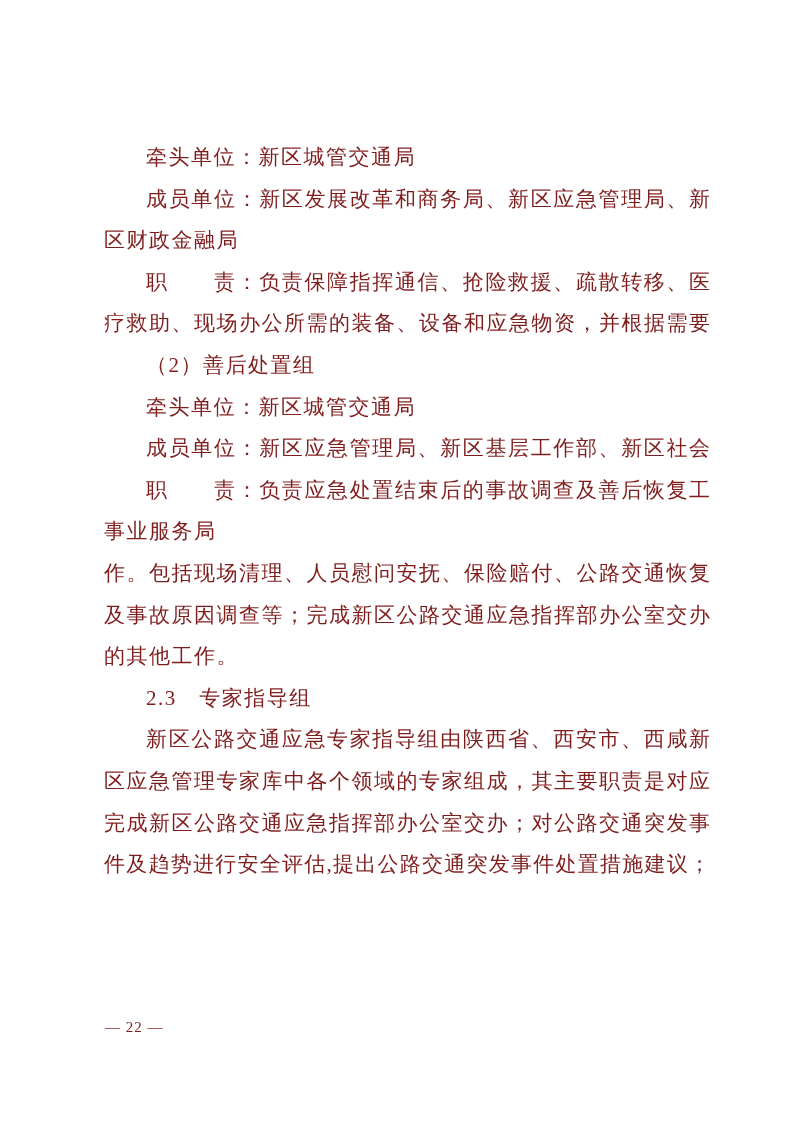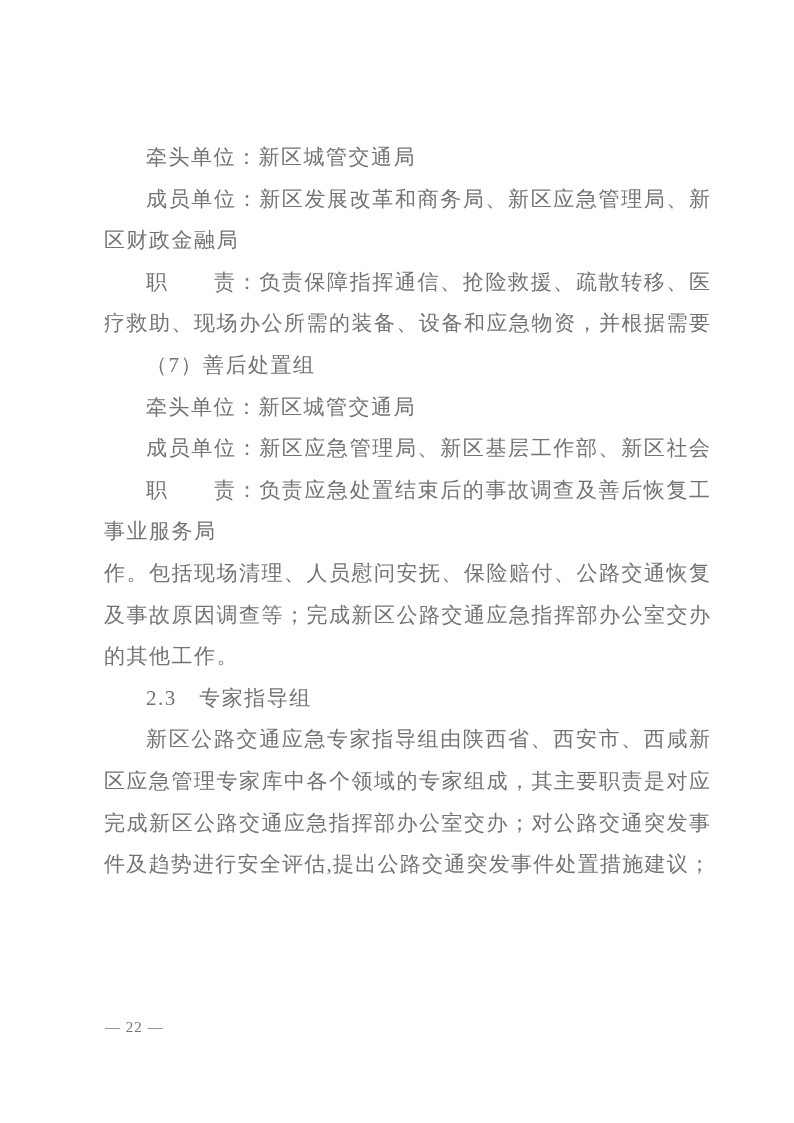--- a/index.html
+++ b/index.html
@@ -7,21 +7,21 @@
     padding: 0;
     background: #ffffff;
   }
   .page {
     position: relative;
     width: 794px;
     height: 1123px;
     background: #ffffff;
     overflow: hidden;
     font-family: "Liberation Serif", serif;
-    color: #737373;
+    color: #7f1d1d;
   }
   .doc-body {
     position: absolute;
     left: 104px;
     top: 137px;
     width: 606px;
   }
   .line {
     height: 41.6px;
     line-height: 41.6px;
@@ -51,21 +51,21 @@
 </head>
 <body>
 
 <div class="page">
   <div class="doc-body">
     <div class="line indent">牵头单位：新区城管交通局</div>
     <div class="line indent fill">成员单位：新区发展改革和商务局、新区应急管理局、新</div>
     <div class="line">区财政金融局</div>
     <div class="line indent fill">职　　责：负责保障指挥通信、抢险救援、疏散转移、医</div>
     <div class="line fill">疗救助、现场办公所需的装备、设备和应急物资，并根据需要</div>
-    <div class="line indent">（7）善后处置组</div>
+    <div class="line indent">（2）善后处置组</div>
     <div class="line indent">牵头单位：新区城管交通局</div>
     <div class="line indent fill">成员单位：新区应急管理局、新区基层工作部、新区社会</div>
     <div class="line indent fill">职　　责：负责应急处置结束后的事故调查及善后恢复工</div>
     <div class="line">事业服务局</div>
     <div class="line fill">作。包括现场清理、人员慰问安抚、保险赔付、公路交通恢复</div>
     <div class="line fill">及事故原因调查等；完成新区公路交通应急指挥部办公室交办</div>
     <div class="line">的其他工作。</div>
     <div class="line indent">2.3　专家指导组</div>
     <div class="line indent fill">新区公路交通应急专家指导组由陕西省、西安市、西咸新</div>
     <div class="line fill">区应急管理专家库中各个领域的专家组成，其主要职责是对应</div>

